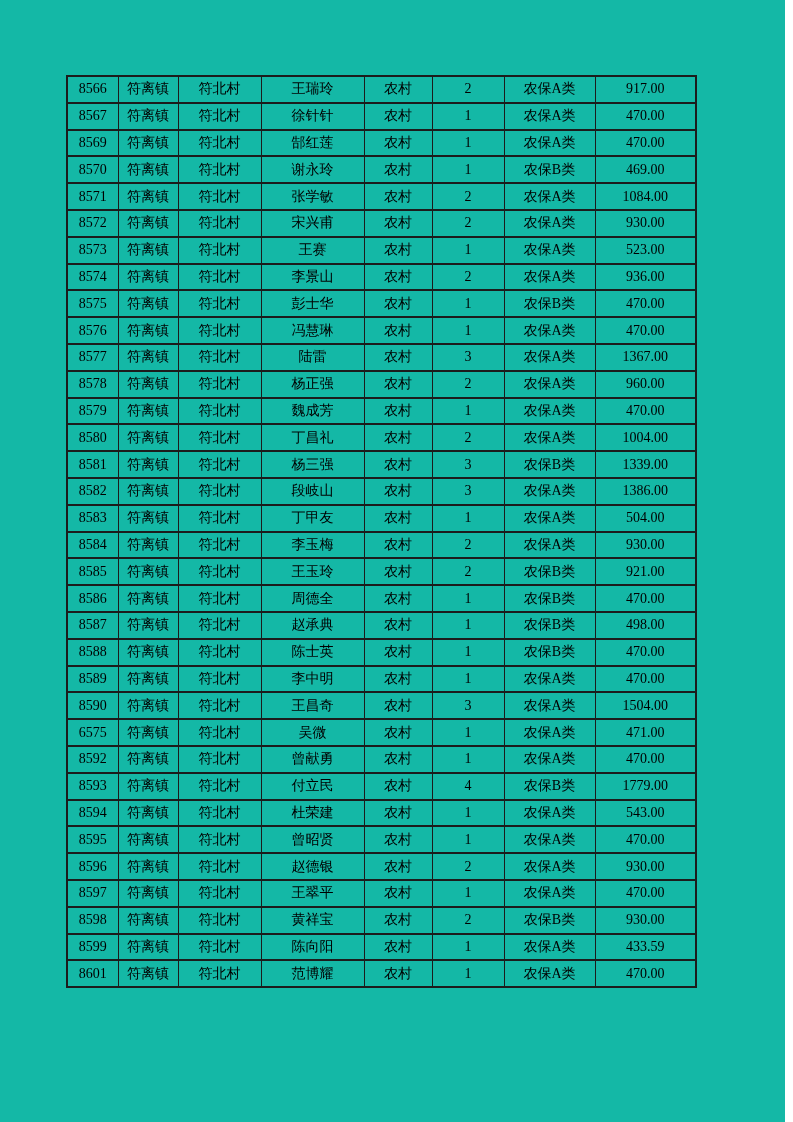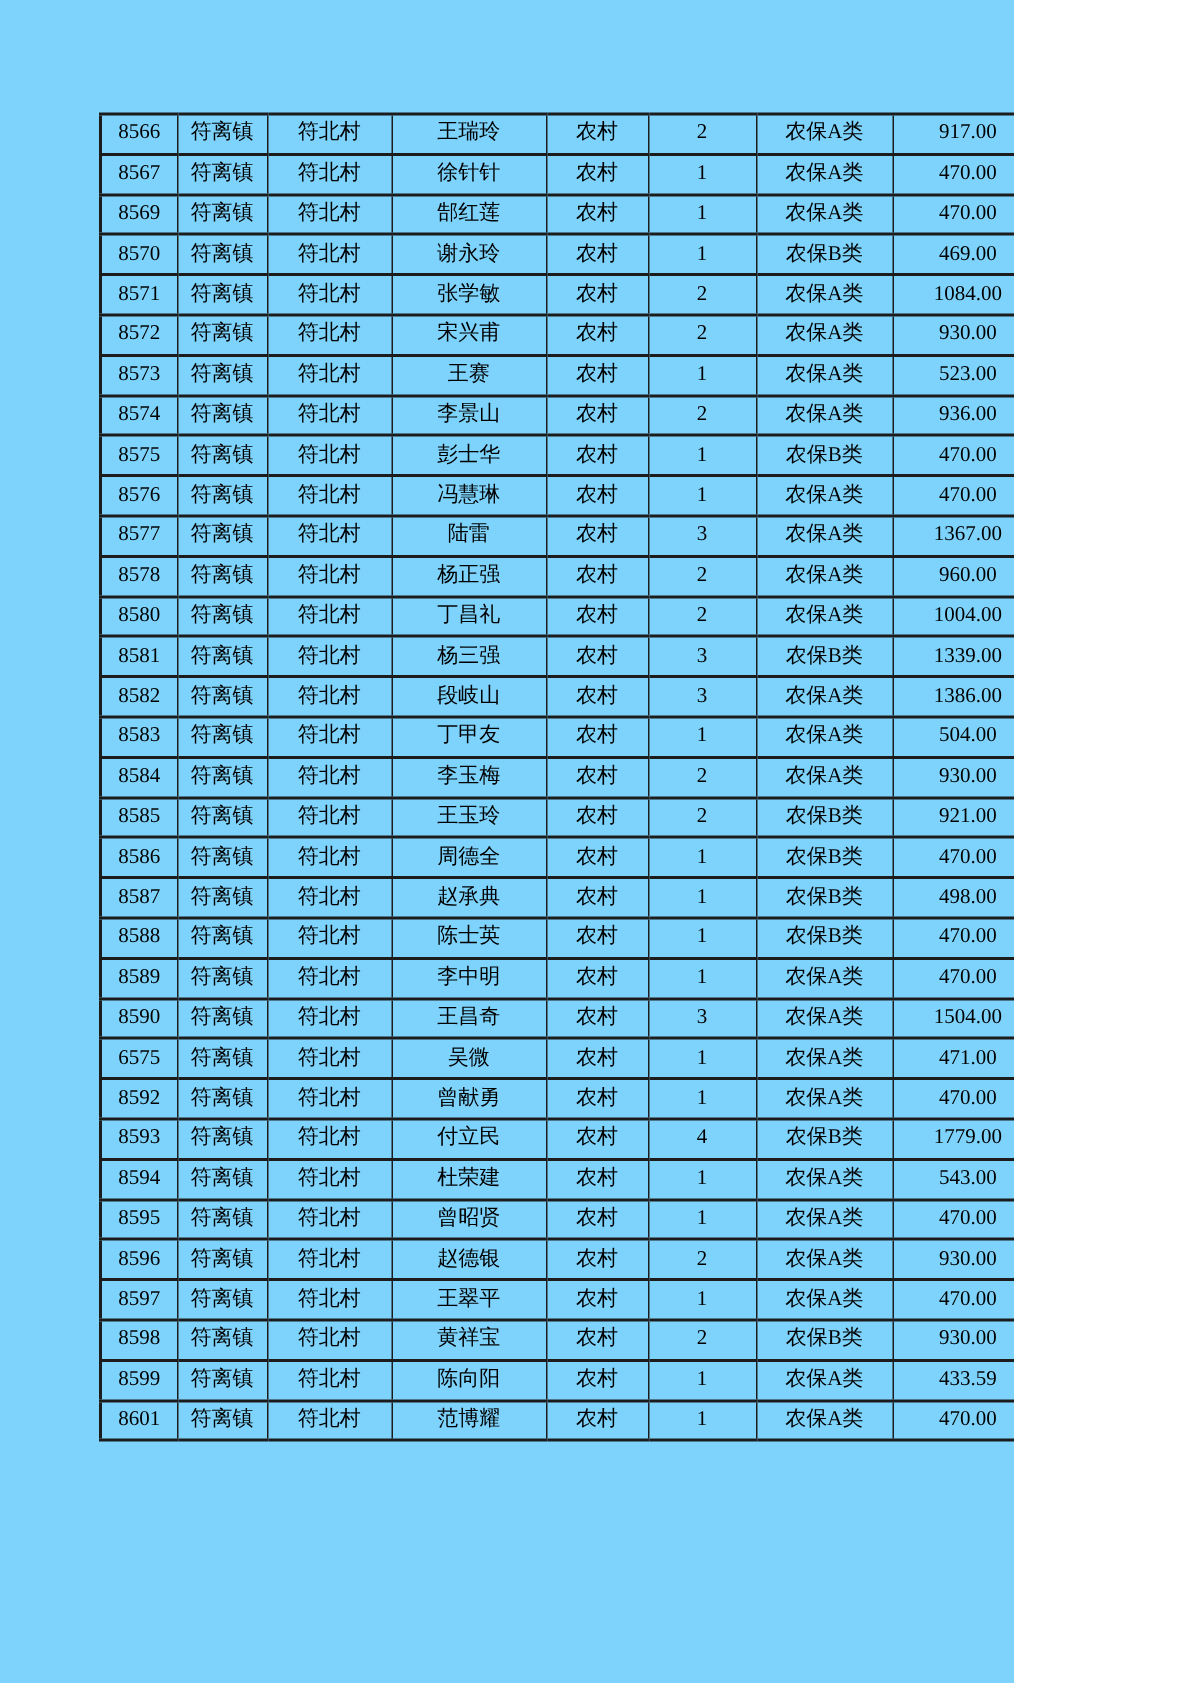--- a/index.html
+++ b/index.html
@@ -2,23 +2,23 @@
 <html><head>
 <meta charset="utf-8">
 <style>
   html, body {
     margin: 0;
     padding: 0;
     background: #ffffff;
   }
   .page {
     position: relative;
-    width: 676px;
+    width: 785px;
     height: 1122px;
-    background: #7dd3fc;
+    background: #14b8a6;
     overflow: hidden;
     font-family: "Liberation Serif", "DejaVu Serif", serif;
     color: #000000;
   }
   table.payment-table {
     position: absolute;
     left: 66px;
     top: 75px;
     width: 629px;
     border-collapse: collapse;
@@ -177,20 +177,30 @@
           <td>8578</td>
           <td>符离镇</td>
           <td>符北村</td>
           <td>杨正强</td>
           <td>农村</td>
           <td>2</td>
           <td>农保A类</td>
           <td>960.00</td>
         </tr>
         <tr>
+          <td>8579</td>
+          <td>符离镇</td>
+          <td>符北村</td>
+          <td>魏成芳</td>
+          <td>农村</td>
+          <td>1</td>
+          <td>农保A类</td>
+          <td>470.00</td>
+        </tr>
+        <tr>
           <td>8580</td>
           <td>符离镇</td>
           <td>符北村</td>
           <td>丁昌礼</td>
           <td>农村</td>
           <td>2</td>
           <td>农保A类</td>
           <td>1004.00</td>
         </tr>
         <tr>

